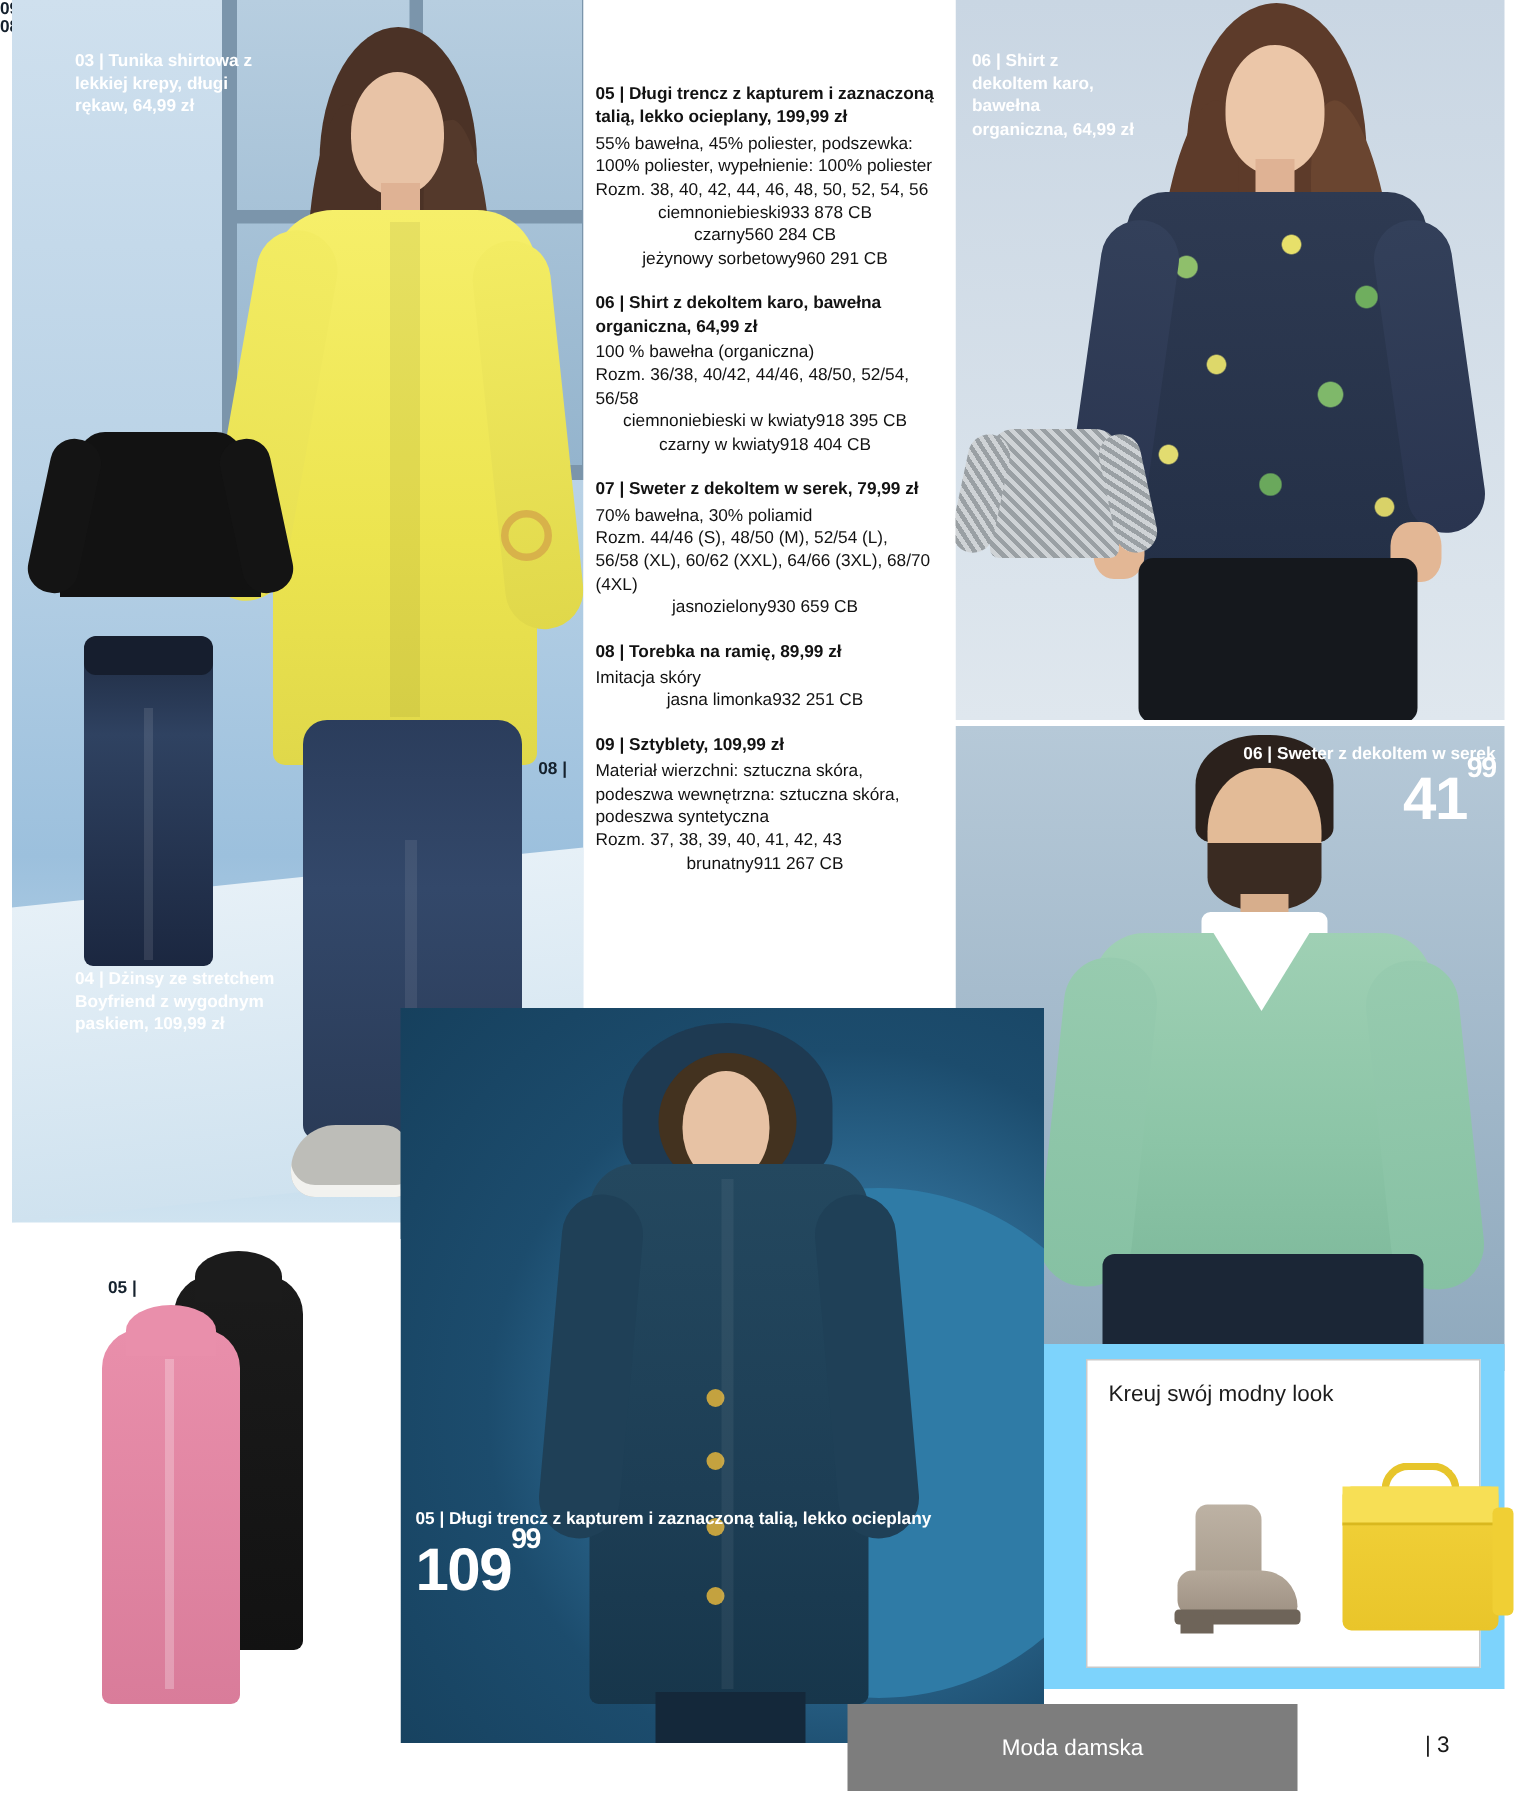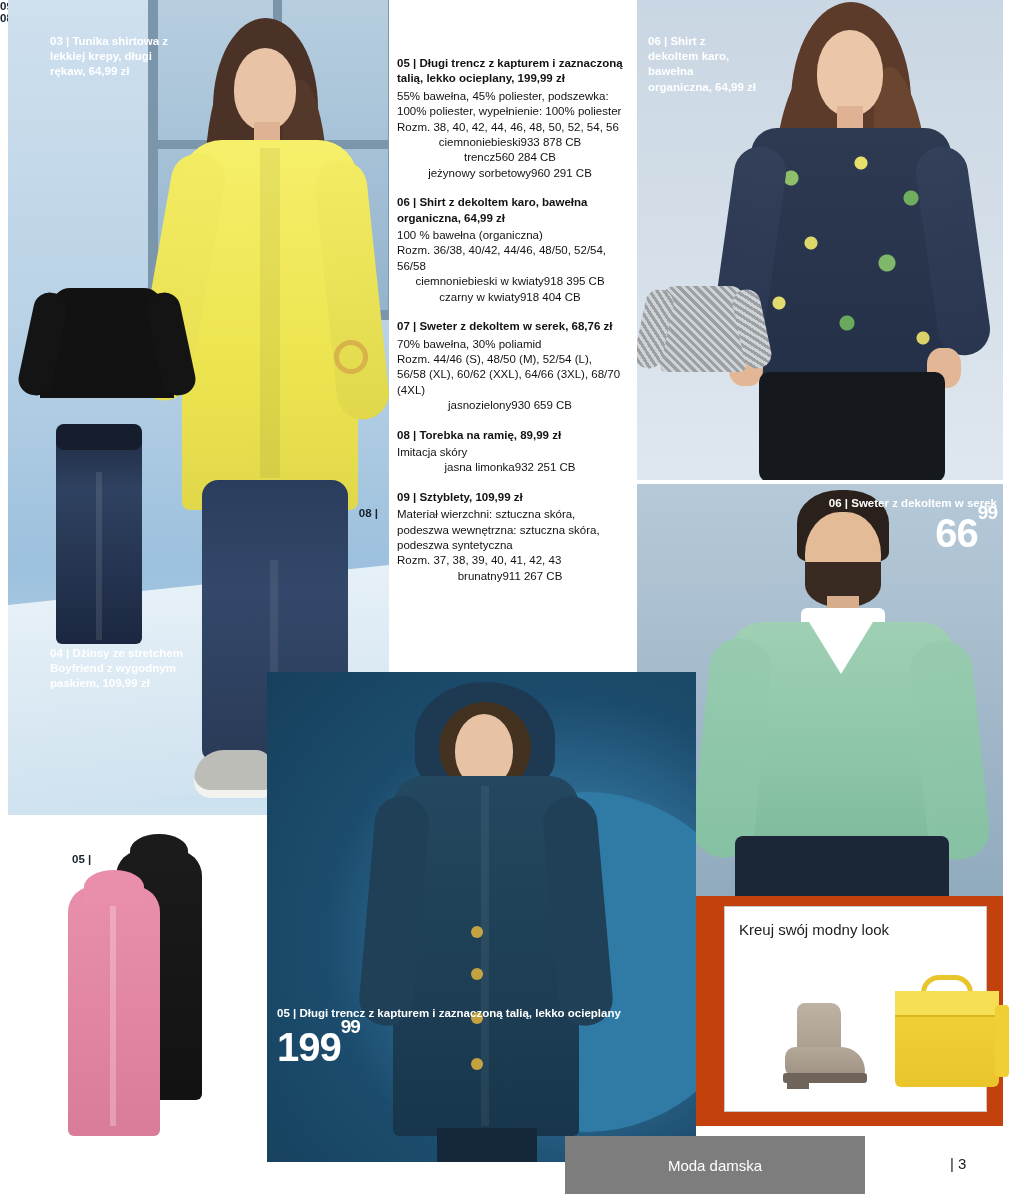--- a/index.html
+++ b/index.html
@@ -243,21 +243,21 @@
   .coat-pink:before{
     content:""; position:absolute; left:16px; top:-16px; width:60px; height:34px; background:#e98fab; border-radius:50% 50% 0 0;
   }
   .coat-pink:after{
     content:""; position:absolute; left:42px; top:20px; width:6px; height:220px; background:rgba(255,255,255,.25);
   }
 
   
   #look-box {
     position:absolute; left:696px; top:896px; width:307px; height:230px;
-    background:#c2410c;
+    background:#7dd3fc;
   }
   #look-box .inner {
     position:absolute; left:28px; top:10px; right:16px; bottom:14px;
     border:1px solid #c9c9c9;
     background:#fff;
   }
   #look-box .look-title {
     position:absolute; left:14px; top:14px;
     font-size:15px; color:#1c1c1c;
   }
@@ -413,21 +413,21 @@
           <div class="m3-vneck"></div>
         </div>
       <div class="m3-arm-l"></div>
       <div class="m3-arm-r"></div>
       <div class="m3-pants"></div>
     </div>
   </div>
 
   <div class="price-block" id="price-07">
     <div class="label">06 | Sweter z dekoltem w serek</div>
-    <div class="big"><span>66</span><sup>99</sup></div>
+    <div class="big"><span>41</span><sup>99</sup></div>
   </div>
 
   <div class="photo" id="photo-coat">
     <div class="bluecircle"></div>
     <div class="model4">
       <div class="m4-hood"></div>
       <div class="m4-hair"></div>
       <div class="m4-face"></div>
       <div class="m4-coat">
         <div class="m4-btn m4-b1"></div>
@@ -436,21 +436,21 @@
         <div class="m4-btn m4-b4"></div>
       </div>
       <div class="m4-arm-l"></div>
       <div class="m4-arm-r"></div>
       <div class="m4-legs"></div>
     </div>
   </div>
 
   <div class="price-block" id="price-05">
     <div class="label">05 | Długi trencz z kapturem i zaznaczoną talią, lekko ocieplany</div>
-    <div class="big"><span>199</span><sup>99</sup></div>
+    <div class="big"><span>109</span><sup>99</sup></div>
   </div>
 
   <div class="photo" id="photo-coats">
     <div class="coat-black"></div>
     <div class="coat-pink"></div>
   </div>
   <div class="caption" id="cap-05-small">05 |</div>
 
   <div class="caption" id="cap-08">08 |</div>
 
@@ -476,21 +476,21 @@
   <div id="text-column">
       <div class="entry">
         <div class="head">05 | Długi trencz z kapturem i zaznaczoną talią, lekko ocieplany, 199,99 zł</div>
         <div class="desc">55% bawełna, 45% poliester, podszewka: 100% poliester, wypełnienie: 100% poliester</div>
         <div class="desc">Rozm. 38, 40, 42, 44, 46, 48, 50, 52, 54, 56</div>
         <div class="row">
           <span>ciemnoniebieski</span>
           <span class="code">933 878 CB</span>
         </div>
         <div class="row">
-          <span>trencz</span>
+          <span>czarny</span>
           <span class="code">560 284 CB</span>
         </div>
         <div class="row">
           <span>jeżynowy sorbetowy</span>
           <span class="code">960 291 CB</span>
         </div>
       </div>
       <div class="entry">
         <div class="head">06 | Shirt z dekoltem karo, bawełna organiczna, 64,99 zł</div>
         <div class="desc">100 % bawełna (organiczna)</div>
@@ -498,21 +498,21 @@
         <div class="row">
           <span>ciemnoniebieski w kwiaty</span>
           <span class="code">918 395 CB</span>
         </div>
         <div class="row">
           <span>czarny w kwiaty</span>
           <span class="code">918 404 CB</span>
         </div>
       </div>
       <div class="entry">
-        <div class="head">07 | Sweter z dekoltem w serek, 68,76 zł</div>
+        <div class="head">07 | Sweter z dekoltem w serek, 79,99 zł</div>
         <div class="desc">70% bawełna, 30% poliamid</div>
         <div class="desc">Rozm. 44/46 (S), 48/50 (M), 52/54 (L), 56/58 (XL), 60/62 (XXL), 64/66 (3XL), 68/70 (4XL)</div>
         <div class="row">
           <span>jasnozielony</span>
           <span class="code">930 659 CB</span>
         </div>
       </div>
       <div class="entry">
         <div class="head">08 | Torebka na ramię, 89,99 zł</div>
         <div class="desc">Imitacja skóry</div>

